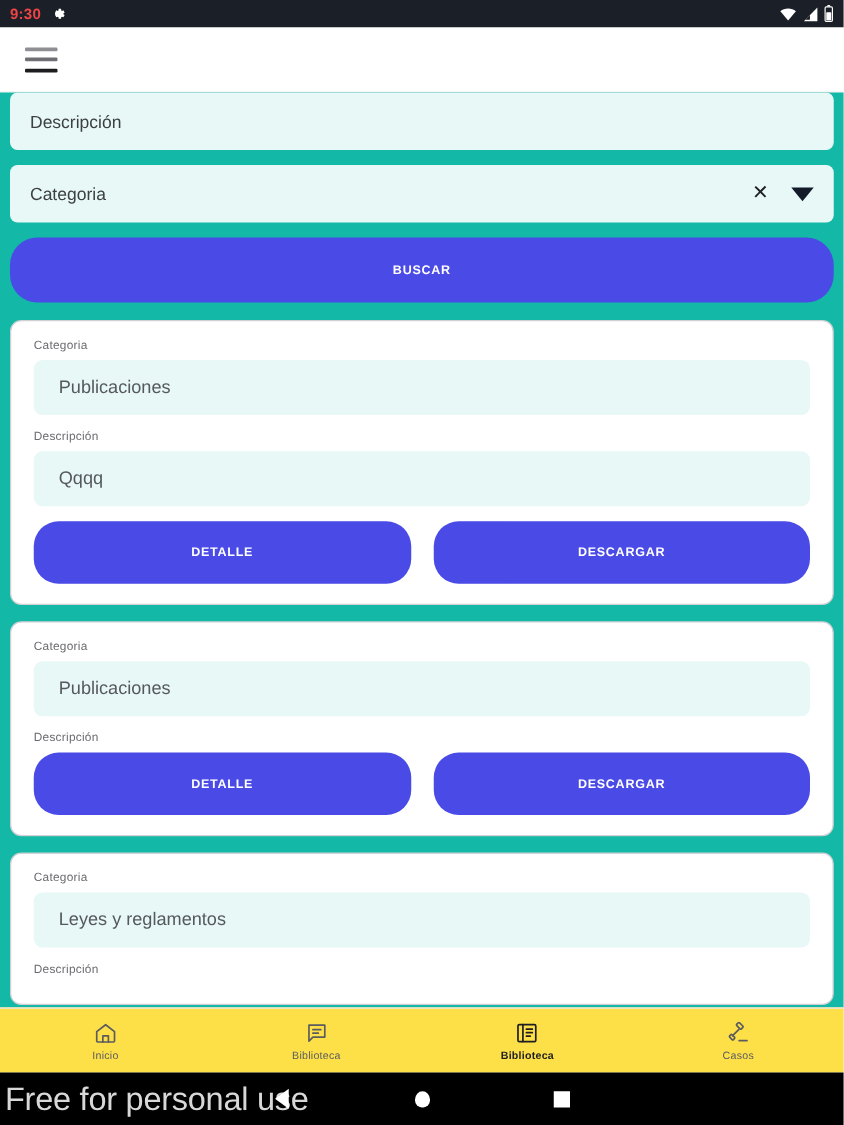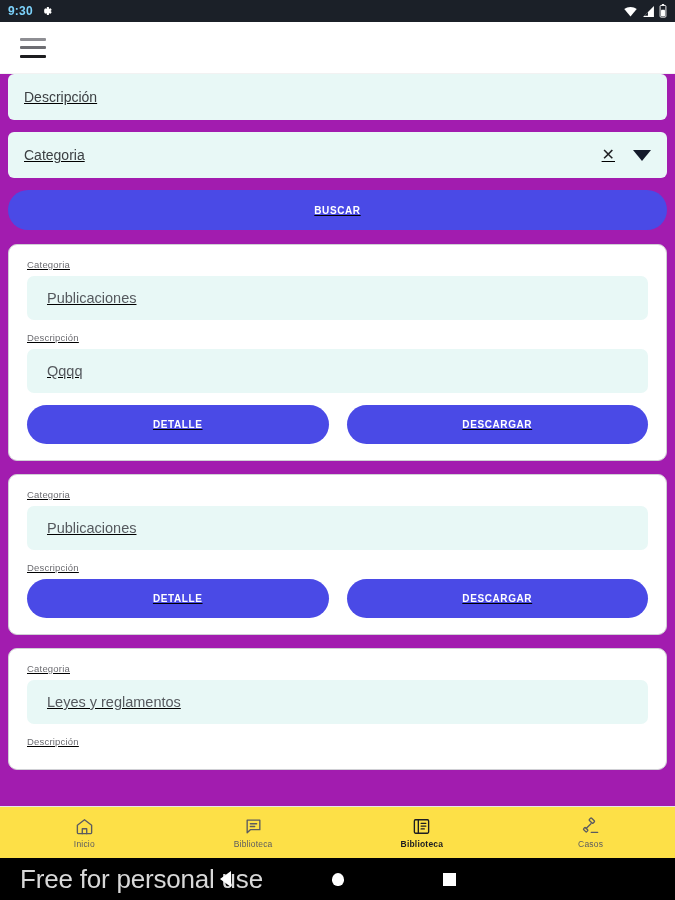--- a/index.html
+++ b/index.html
@@ -15,21 +15,21 @@
     display:flex; flex-direction:column;
     background:#fdfdfd;
   }
 
   
   .statusbar {
     height:22px; flex:0 0 22px;
     background:#1b2028;
     display:flex; align-items:center;
     padding:0 8px;
-    color:#7dd3fc;
+    color:#ef4444;
     justify-content:flex-end;
   }
   .sb-time { font-size:12px; font-weight:bold; letter-spacing:.2px; }
   .sb-left { display:flex; align-items:center; gap:7px; }
   .sb-spacer { flex:1 1 auto; }
   .sb-right { display:flex; align-items:center; gap:4px; }
   .gear { width:12px; height:12px; }
   .ic { display:block; }
 
   
@@ -50,23 +50,22 @@
     display:block; height:3px; width:26px;
     background:#8e8e93; border-radius:1px;
   }
   .hamburger span:last-child { background:#1d1d1f; }
   .hamburger span:nth-child(2) { background:#6e6e73; }
 
   
   .content {
     flex:1 1 auto;
     overflow:hidden;
-    background:#a21caf;
+    background:#14b8a6;
     padding:0 8px;
-    text-decoration:underline;
   }
 
   
   .field {
     background:#e8f8f6;
     border-radius:6px;
     height:46px;
     display:flex; align-items:center;
     padding:0 16px;
     margin-bottom:12px;
@@ -85,21 +84,21 @@
     border-top:11px solid #131a2a;
     cursor:pointer;
   }
 
   
   .btn-primary {
     display:block; width:100%;
     background:#4a4ae6;
     color:#ffffff;
     border:none; border-radius:22px;
-    height:40px;
+    height:52px;
     font-size:10px; font-weight:bold;
     letter-spacing:.6px;
     cursor:pointer;
     font-family:"Liberation Sans", sans-serif;
   }
   .buscar-wrap { margin-bottom:14px; }
 
   
   .card {
     background:#ffffff;
@@ -118,21 +117,21 @@
     background:#e8f8f6;
     border-radius:7px;
     min-height:44px;
     display:flex; align-items:center;
     padding:0 20px;
     font-size:14.5px;
     color:#55595e;
     margin-bottom:12px;
   }
   .card-actions { display:flex; gap:18px; }
-  .card-actions .btn-primary { flex:1 1 0; border-radius:20px; height:39px; }
+  .card-actions .btn-primary { flex:1 1 0; border-radius:20px; height:50px; }
 
   
   .bottomnav {
     flex:0 0 52px; height:52px;
     background:#fde047;
     border-top:1px solid #e6e6e9;
     display:flex; align-items:center;
   }
   .nav-item {
     flex:1 1 0;
@@ -146,21 +145,21 @@
   .nav-item.active .nav-label { font-weight:bold; }
 
   
   .sysbar {
     flex:0 0 42px; height:42px;
     background:#000000;
     display:flex; align-items:center;
     position:relative;
   }
   .watermark {
-    position:absolute; left:20px;
+    position:absolute; left:4px;
     color:#d8d8d8;
     font-size:26px;
     letter-spacing:-.2px;
     white-space:nowrap;
   }
   .sys-btns {
     position:absolute; left:0; right:0;
     display:flex; align-items:center; justify-content:center;
     gap:0;
   }

